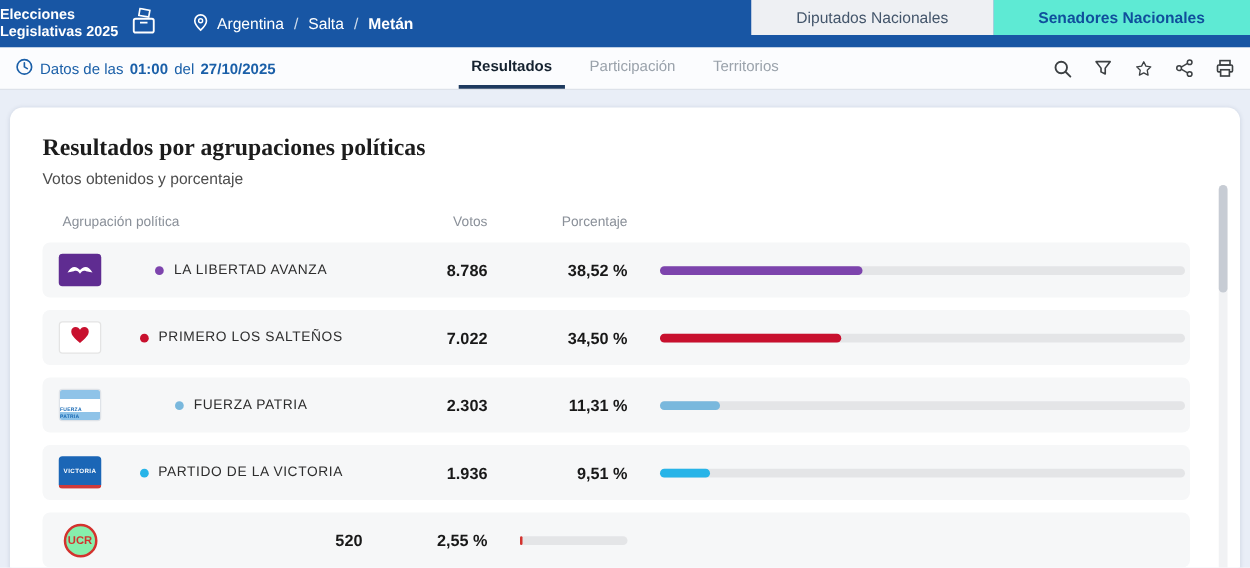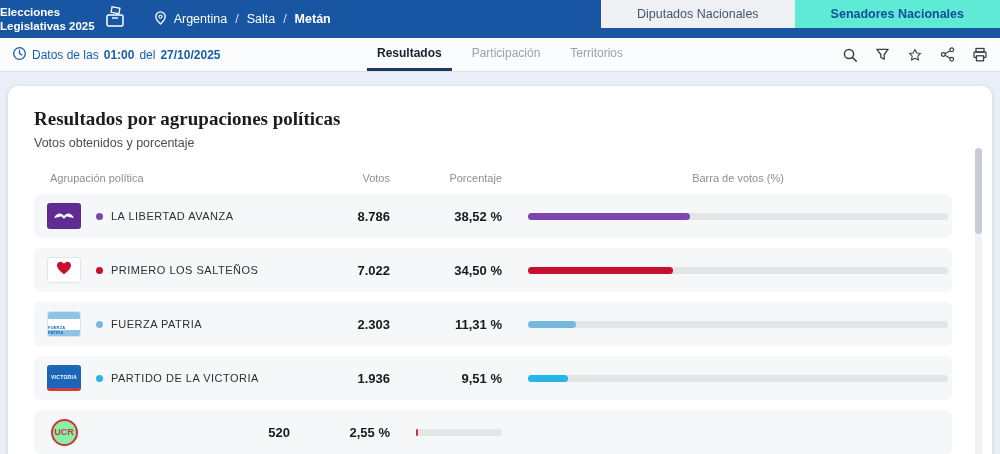--- a/index.html
+++ b/index.html
@@ -34,21 +34,21 @@
   .card-title { font-family: "Liberation Serif", serif; font-size: 19px; font-weight: bold; color: #1c1c1c; }
   .card-sub { font-size: 12.5px; color: #4d4d4d; margin-top: 6px; }
   .table { margin-top: 16px; padding-right: 14px; }
   .thead, .row { display: grid; grid-template-columns: 52px 1fr 100px 112px 446px; align-items: center; }
   .thead { padding: 6px 4px 10px; font-size: 11px; color: #8a9099; }
   .th-party { grid-column: 1 / 3; padding-left: 12px; }
   .th-votes, .th-pct { text-align: right; }
   .th-bar { text-align: center; padding-left: 26px; }
   .row { height: 44px; background: #f6f7f8; border-radius: 6px; margin-bottom: 10px; padding: 0 4px; }
   .logo-cell { display: flex; justify-content: center; align-items: center; }
-  .name-cell { display: flex; align-items: center; gap: 8px; padding-left: 6px; }
+  .name-cell { display: flex; align-items: center; gap: 8px; padding-left: 6px; justify-content: center; }
   .bullet { width: 7px; height: 7px; border-radius: 50%; flex: 0 0 auto; }
   .pname { font-size: 11px; letter-spacing: .5px; color: #2e2e2e; }
   .votes, .pct { font-size: 13px; font-weight: bold; text-align: right; color: #191919; }
   .bar-cell { padding-left: 26px; }
   .track { height: 7px; background: #e4e5e7; border-radius: 4px; }
   .fill { height: 7px; border-radius: 4px; width: 0; }
 
   
   .logo { border-radius: 3px; display: flex; align-items: center; justify-content: center; overflow: hidden; }
   .logo-lla { width: 34px; height: 26px; background: #5f2c91; }
@@ -159,21 +159,20 @@
 
 <div class="card">
   <div class="card-title">Resultados por agrupaciones políticas</div>
   <div class="card-sub">Votos obtenidos y porcentaje</div>
 
   <div class="table">
     <div class="thead">
       <div class="th-party">Agrupación política</div>
       <div class="th-votes">Votos</div>
       <div class="th-pct">Porcentaje</div>
-      <div class="th-bar">Barra de votos (%)</div>
     </div>
 
     <div class="row">
       <div class="logo-cell">
         <div class="logo logo-lla">
           <span>
             <svg width="24" height="14" viewBox="0 0 24 14">
               <path d="M2 11 C6 4 10 7 12 9 C14 7 18 4 22 11 L17 10 C14.5 9 13.5 10 12 12 C10.5 10 9.5 9 7 10 Z" fill="#ffffff"></path>
             </svg>
           </span>

